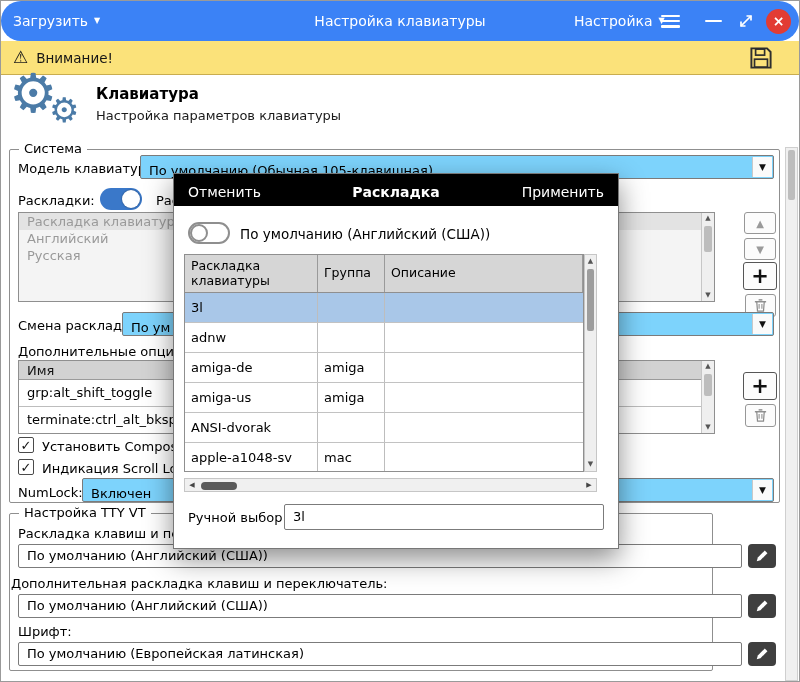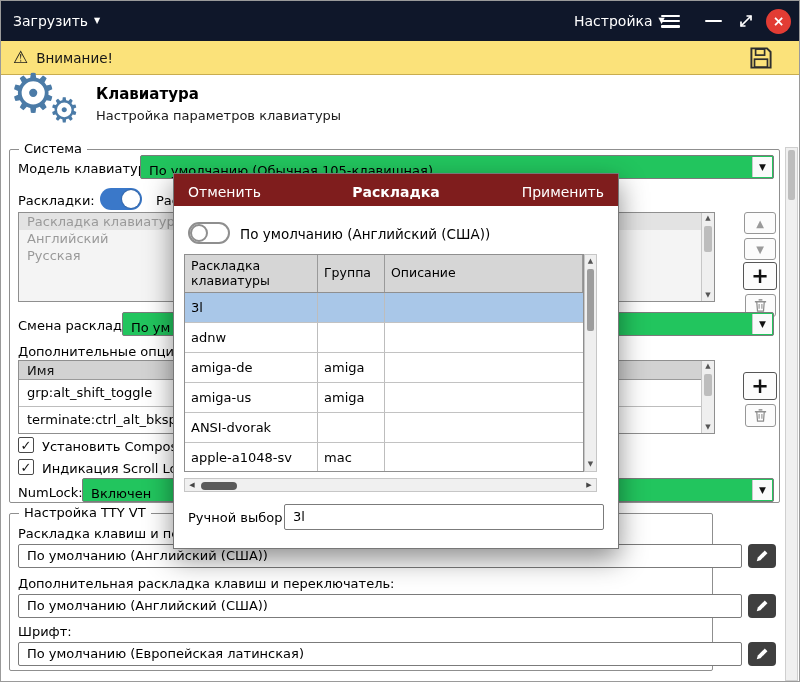--- a/index.html
+++ b/index.html
@@ -1,20 +1,20 @@
 <!DOCTYPE html>
 <html><head>
 <meta charset="utf-8">
 <style>
   *{margin:0;padding:0;box-sizing:border-box;}
   body{width:800px;height:682px;overflow:hidden;font-family:"DejaVu Sans","Liberation Sans",sans-serif;background:#fff;}
   .window{position:relative;width:800px;height:682px;background:#fff;overflow:hidden;border:1px solid #9a9a9a;}
 
   
-  .titlebar{position:absolute;top:0;left:0;width:100%;height:40px;background:#0f172a;}
+  .titlebar{position:absolute;top:0;left:0;width:100%;height:40px;background:#3b82f6;border-radius:20px;}
   .tb-item{position:absolute;top:0;height:40px;display:flex;align-items:center;gap:6px;font-size:14px;color:#fff;white-space:nowrap;}
   .caret{font-size:8px;line-height:1;}
   .hamburger span{display:block;width:19px;height:2.6px;background:#fff;margin:2.6px 0;border-radius:1px;}
   .minus-bar{display:block;width:17px;height:2.6px;background:#fff;border-radius:1px;}
   .close-btn{width:25px;height:25px;border-radius:50%;background:#e23c34;display:flex;align-items:center;justify-content:center;color:#fff;font-size:14px;font-weight:bold;line-height:1;}
 
   
   .warnbar{position:absolute;top:40px;left:0;width:100%;height:34px;background:#fbe27a;border-bottom:1px solid #c9ad4f;display:flex;align-items:center;gap:8px;padding:0 12px;font-size:13.5px;color:#151515;}
   .warn-icon{font-size:17px;line-height:1;color:#1a1a1a;}
   .floppy{position:absolute;right:26px;top:45px;}
@@ -23,21 +23,21 @@
   .gears{position:absolute;left:8px;top:74px;width:82px;height:60px;color:#4b7ba7;}
   .gear-big{position:absolute;left:0;top:-8px;font-size:54px;line-height:1;}
   .gear-small{position:absolute;left:40px;top:18px;font-size:34px;line-height:1;}
   .h-title{position:absolute;left:95px;top:84px;font-size:15px;font-weight:bold;color:#000;}
   .h-sub{position:absolute;left:95px;top:107px;font-size:13px;color:#1b1b1b;text-align:right;}
 
   
   .fieldset{position:absolute;border:1px solid #8f8f8f;border-radius:2px;}
   .legend{position:absolute;top:-9px;left:9px;background:#fff;padding:0 5px;font-size:13px;color:#000;white-space:nowrap;}
   .lbl{position:absolute;font-size:13px;color:#000;white-space:nowrap;}
-  .combo{position:absolute;height:24px;background:#22c55e;border:1px solid #7b7b7b;border-radius:2px;font-size:13px;color:#000;line-height:22px;padding:4px 26px 0 8px;white-space:nowrap;overflow:hidden;}
+  .combo{position:absolute;height:24px;background:#7dd3fc;border:1px solid #7b7b7b;border-radius:2px;font-size:13px;color:#000;line-height:22px;padding:4px 26px 0 8px;white-space:nowrap;overflow:hidden;}
   .combo-arrow{position:absolute;right:1px;top:1px;bottom:1px;width:20px;background:#fafafa;border-left:1px solid #c8c8c8;display:flex;align-items:center;justify-content:center;font-size:9px;color:#111;}
   .tfield{position:absolute;height:24px;background:#fff;border:1px solid #7b7b7b;border-radius:2px;font-size:13px;color:#000;line-height:22px;padding:0 8px;white-space:nowrap;overflow:hidden;}
   .listbox{position:absolute;background:#f4f4f4;border:1px solid #8f8f8f;overflow:hidden;}
   .list-item{font-size:13px;color:#9a9a9a;padding:1px 8px;white-space:nowrap;}
   .list-item.hdr{background:#e3e3e3;}
   .sq-btn{position:absolute;background:#fcfcfc;border:1px solid #979797;border-radius:3px;display:flex;align-items:center;justify-content:center;font-size:10px;color:#9a9a9a;}
   .plus-btn{font-size:21px;font-weight:bold;color:#111;border:1px solid #555;}
   .vscroll{position:absolute;background:#efefef;border-left:1px solid #c6c6c6;}
   .vthumb{position:absolute;left:2px;right:2px;background:#bdbdbd;border-radius:2px;}
   .sarrow{position:absolute;left:0;right:0;text-align:center;font-size:7px;color:#555;line-height:11px;}
@@ -48,21 +48,21 @@
   .toggle{position:absolute;border-radius:12px;}
   .toggle .knob{position:absolute;border-radius:50%;background:#fff;}
   .toggle.on{width:42px;height:22px;background:#3a78c9;}
   .toggle.on .knob{top:2px;right:2px;width:18px;height:18px;box-shadow:0 0 2px rgba(0,0,0,.45);}
   .toggle.off{width:42px;height:22px;background:#fff;border:2px solid #8f8f8f;}
   .toggle.off .knob{top:0px;left:0px;width:18px;height:18px;border:2px solid #8f8f8f;}
   .pencil-btn{position:absolute;width:28px;height:24px;background:#3f3f3f;border-radius:4px;display:flex;align-items:center;justify-content:center;}
 
   
   .modal{position:absolute;left:172px;top:172px;width:446px;height:376px;background:#fff;border:1px solid #777;box-shadow:0 10px 26px rgba(0,0,0,.45);z-index:50;}
-  .modal-head{position:absolute;top:0;left:0;right:0;height:32px;background:#7f1d1d;}
+  .modal-head{position:absolute;top:0;left:0;right:0;height:32px;background:#000000;}
   .mh-item{position:absolute;top:0;height:36px;display:flex;align-items:center;font-size:14px;color:#fff;white-space:nowrap;}
   .modal-body{position:absolute;top:36px;left:0;right:0;bottom:0;background:#fff;}
   .mtable{position:absolute;left:10px;top:44px;width:400px;height:218px;border:1px solid #8f8f8f;background:#fff;font-size:13px;overflow:hidden;}
   .mtr{display:flex;height:30px;border-bottom:1px solid #c2c2c2;background:#fff;}
   .mtr.head{height:38px;background:#d6d6d6;border-bottom:1px solid #8f8f8f;font-size:12.5px;}
   .mtd{padding:0 6px;border-right:1px solid #bdbdbd;display:flex;align-items:center;overflow:hidden;white-space:nowrap;color:#000;}
   .mtr.head .mtd{border-right:1px solid #9a9a9a;white-space:normal;line-height:1.15;}
   .c1{width:133px;flex:none;} .c2{width:67px;flex:none;} .c3{flex:1;border-right:none;}
   .mtr.sel{background:#a9c7e8;}
   .hscroll{position:absolute;height:14px;background:#f0f0f0;border:1px solid #c6c6c6;}
@@ -73,20 +73,23 @@
 </head>
 <body>
 
 <div class="window">
 
   <div class="titlebar">
     <div class="tb-item" style="left:12px;">
       <span>Загрузить</span>
       <span class="caret">▼</span>
     </div>
+    <div class="tb-item" style="left:50%;transform:translateX(-50%);">
+      <span>Настройка клавиатуры</span>
+    </div>
     <div class="tb-item" style="left:573px;">
       <span>Настройка</span>
       <span class="caret">▼</span>
     </div>
     <div class="tb-item hamburger" style="left:660px;display:block;padding-top:11px;">
       <span></span>
         <span></span>
         <span></span>
     </div>
     <div class="tb-item" style="left:704px;">
@@ -219,21 +222,21 @@
     <span class="lbl" style="left:8px;top:12px;">Раскладка клавиш и пере</span>
     <div class="tfield" style="left:8px;top:30px;width:724px;">
       <span>По умолчанию (Английский (США))</span>
     </div>
     <div class="pencil-btn" style="left:738px;top:30px;">
       <svg width="14" height="14" viewBox="0 0 16 16">
           <path d="M2 14l1.2-4.2 8-8 3 3-8 8z" fill="#fff"></path>
         </svg>
     </div>
 
-    <span class="lbl" style="left:8px;top:62px;">Дополнительная раскладка клавиш и переключатель:</span>
+    <span class="lbl" style="left:1px;top:62px;">Дополнительная раскладка клавиш и переключатель:</span>
     <div class="tfield" style="left:8px;top:80px;width:724px;">
       <span>По умолчанию (Английский (США))</span>
     </div>
     <div class="pencil-btn" style="left:738px;top:80px;">
       <svg width="14" height="14" viewBox="0 0 16 16">
           <path d="M2 14l1.2-4.2 8-8 3 3-8 8z" fill="#fff"></path>
         </svg>
     </div>
 
     <span class="lbl" style="left:8px;top:110px;">Шрифт:</span>

